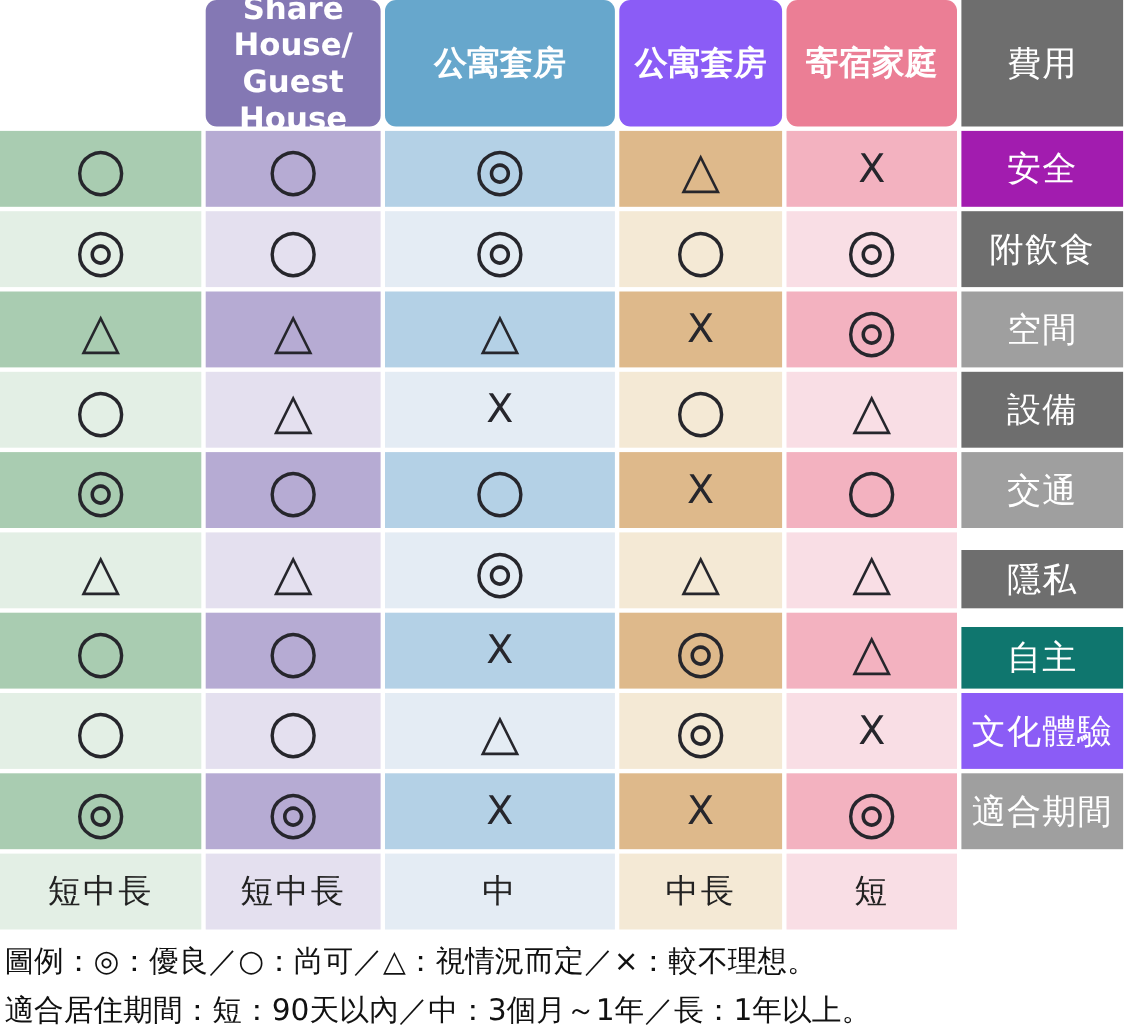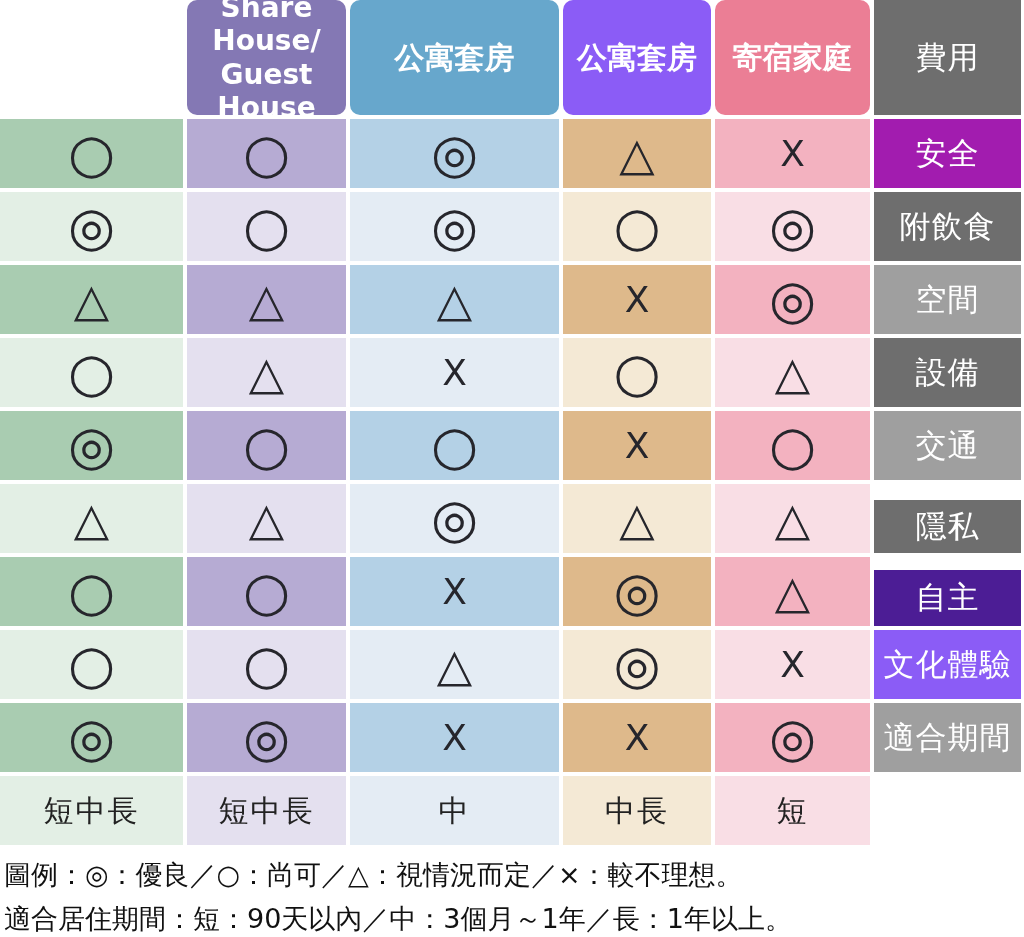--- a/index.html
+++ b/index.html
@@ -122,21 +122,21 @@
       <div class="cell sym-triangle" style="background: rgb(228, 224, 239); color: rgb(38, 38, 44);">△</div>
       <div class="cell sym-bullseye" style="background: rgb(228, 236, 244); color: rgb(38, 38, 44);">◎</div>
       <div class="cell sym-triangle" style="background: rgb(244, 233, 213); color: rgb(38, 38, 44);">△</div>
       <div class="cell sym-triangle" style="background: rgb(249, 222, 229); color: rgb(38, 38, 44);">△</div>
       <div class="rowlabel" style="background: rgb(110, 110, 110); margin-top: 16px;">隱私</div>
       <div class="cell sym-circle" style="background: rgb(169, 204, 177); color: rgb(38, 38, 44);">○</div>
       <div class="cell sym-circle" style="background: rgb(182, 171, 211); color: rgb(38, 38, 44);">○</div>
       <div class="cell sym-x" style="background: rgb(180, 209, 230); color: rgb(38, 38, 44);">X</div>
       <div class="cell sym-bullseye" style="background: rgb(222, 185, 139); color: rgb(38, 38, 44);">◎</div>
       <div class="cell sym-triangle" style="background: rgb(243, 178, 192); color: rgb(38, 38, 44);">△</div>
-      <div class="rowlabel" style="background: #4c1d95; margin-top: 13px;">自主</div>
+      <div class="rowlabel" style="background: #0f766e; margin-top: 13px;">自主</div>
       <div class="cell sym-circle" style="background: rgb(227, 239, 229); color: rgb(38, 38, 44);">○</div>
       <div class="cell sym-circle" style="background: rgb(228, 224, 239); color: rgb(38, 38, 44);">○</div>
       <div class="cell sym-triangle" style="background: rgb(228, 236, 244); color: rgb(38, 38, 44);">△</div>
       <div class="cell sym-bullseye" style="background: rgb(244, 233, 213); color: rgb(38, 38, 44);">◎</div>
       <div class="cell sym-x" style="background: rgb(249, 222, 229); color: rgb(38, 38, 44);">X</div>
       <div class="rowlabel" style="background: #8b5cf6;">文化體驗</div>
       <div class="cell sym-bullseye" style="background: rgb(169, 204, 177); color: rgb(38, 38, 44);">◎</div>
       <div class="cell sym-bullseye" style="background: rgb(182, 171, 211); color: rgb(38, 38, 44);">◎</div>
       <div class="cell sym-x" style="background: rgb(180, 209, 230); color: rgb(38, 38, 44);">X</div>
       <div class="cell sym-x" style="background: rgb(222, 185, 139); color: rgb(38, 38, 44);">X</div>

